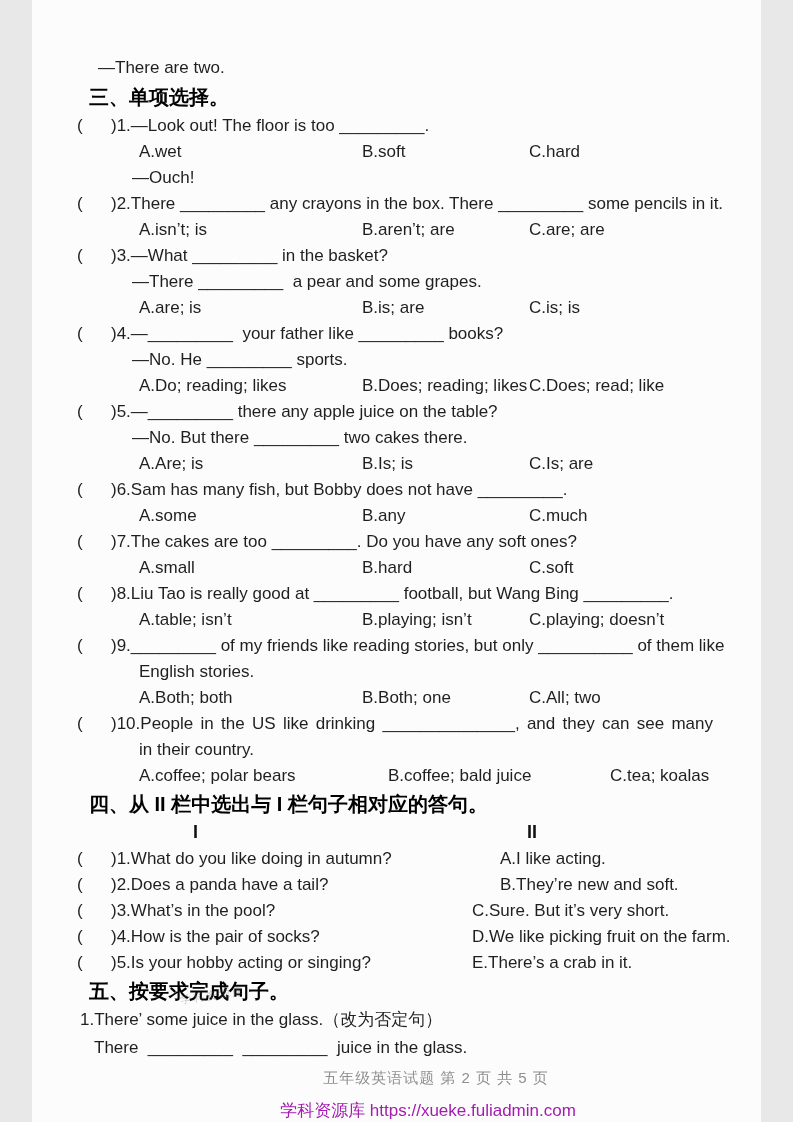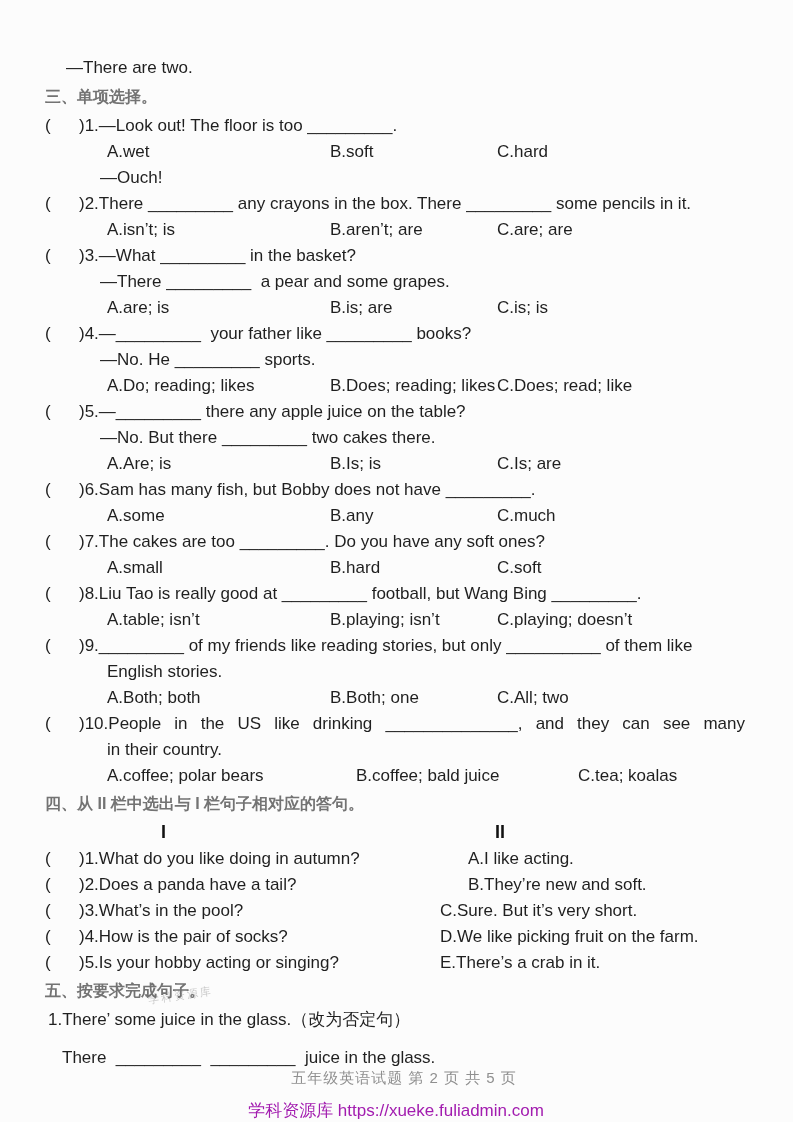--- a/index.html
+++ b/index.html
@@ -1,27 +1,27 @@
 <!DOCTYPE html>
 <html><head>
 <meta charset="utf-8">
 <style>
   html,body{margin:0;padding:0;background:#e8e8e8;}
   .page{
-    position:relative; width:793px; height:1122px; margin:0 auto;
+    position:relative; width:729px; height:1122px; margin:0 auto;
     background:#fcfcfc; color:#1f1f1f; overflow:hidden;
     font-family:"Liberation Sans","DejaVu Sans",sans-serif;
     font-size:17px; line-height:26px;
   }
   .content{padding-top:55px;}
   .line{height:26px; line-height:26px; white-space:pre;}
   .intro{padding-left:66px;}
   .sec-title{
-    padding-left:45px; font-weight:700; color:#737373;
-    font-size:16px; height:32px; line-height:32px; white-space:pre;
+    padding-left:57px; font-weight:700; color:#000000;
+    font-size:20px; height:32px; line-height:32px; white-space:pre;
   }
   .sec-title.h30{height:30px; line-height:30px;}
   .q-line{display:flex;}
   .q-line .paren{display:inline-block; width:34px; padding-left:45px; flex:0 0 auto;}
   .q-line .qbody{white-space:pre;}
   .q-line .qbody-justify{
     flex:1; white-space:normal; text-align:justify; text-align-last:justify;
     padding-right:48px; overflow:hidden;
   }
   .cont-dialog{padding-left:100px;}
@@ -36,21 +36,21 @@
   .cols-header span{position:absolute; font-weight:700; font-size:18px; color:#111;}
   .col-1{left:161px; top:0;}
   .col-2{left:495px; top:0;}
   .m-row{display:flex; height:26px; line-height:26px;}
   .m-row .paren{display:inline-block; width:34px; padding-left:45px; flex:0 0 auto;}
   .m-left{width:361px; white-space:pre; flex:0 0 auto;}
   .m-right{white-space:pre;}
   .m-right.indent{padding-left:28px;}
   .s5-line{height:28px; line-height:28px; white-space:pre;}
   .s5-item{padding-left:48px;}
-  .s5-answer{padding-left:62px;margin-top:10px;}
+  .s5-answer{padding-left:62px;}
   .faint-mark{
     position:absolute; left:148px; top:982px; font-size:11px;
     color:rgba(110,110,110,0.35); transform:rotate(-8deg); letter-spacing:2px;
   }
   .footer-watermark{
     position:absolute; top:1101px; left:396px; transform:translateX(-50%);
     color:#a21caf; font-size:17px; line-height:20px; white-space:pre;
   }
   .footer-pageinfo{
     position:absolute; top:1069px; left:404px; transform:translateX(-50%);

